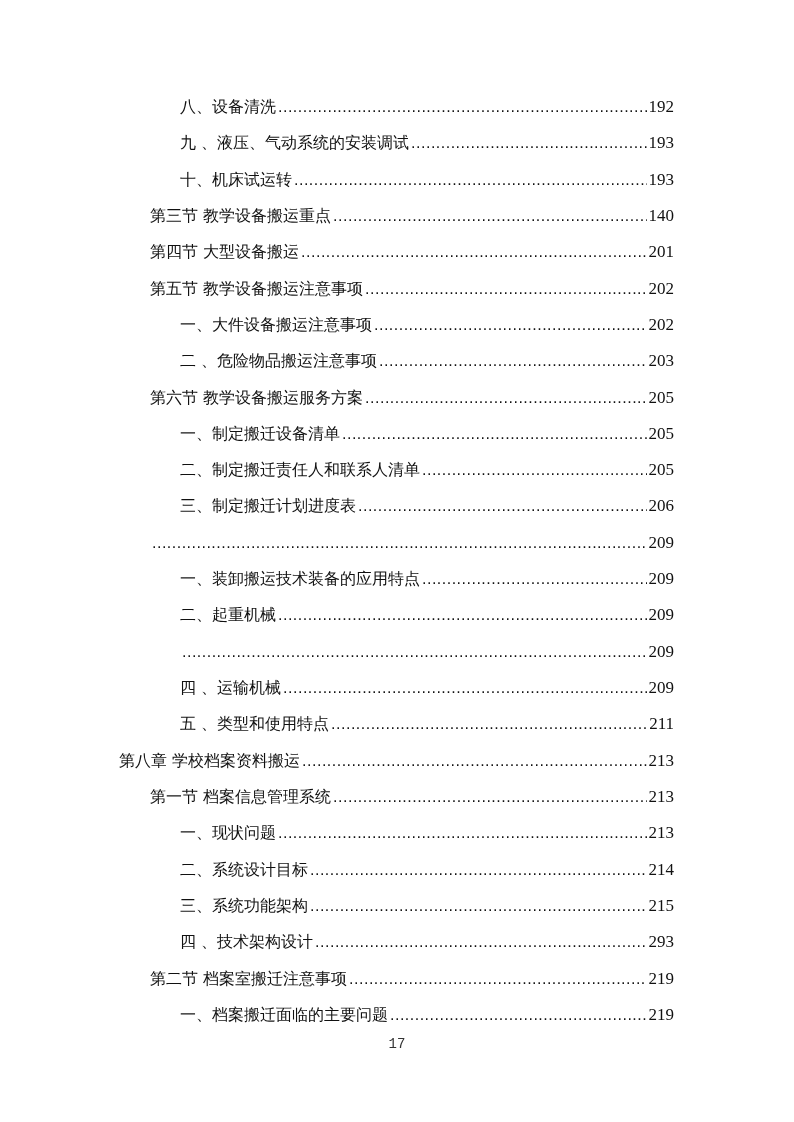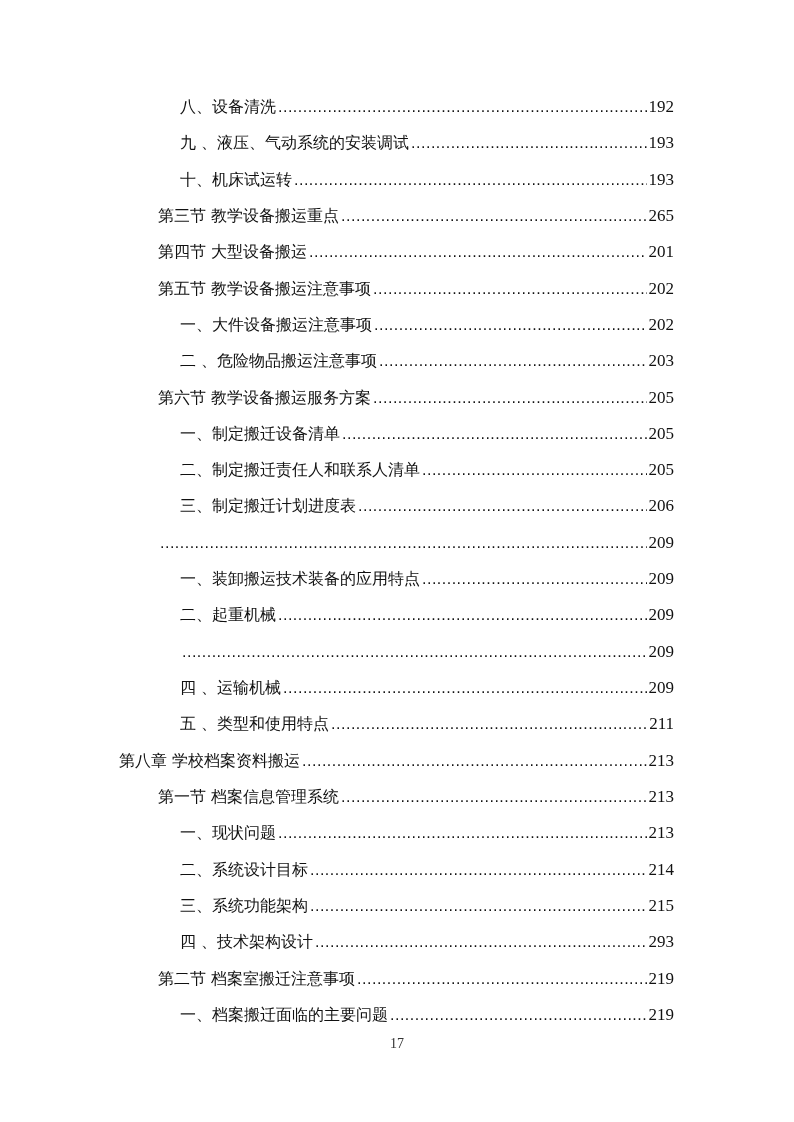--- a/index.html
+++ b/index.html
@@ -7,24 +7,24 @@
            font-family: "DejaVu Sans", "Liberation Sans", sans-serif; color: #111; }
     .toc { position: absolute; left: 0; top: 0; width: 794px; }
     .row { position: absolute; right: 120px; height: 24px; display: flex; align-items: baseline;
            font-size: 16px; line-height: 24px; }
     .row .label { white-space: nowrap; }
     .row .dots { flex: 1; overflow: hidden; white-space: nowrap; margin: 0 2px;
                  font-family: "Liberation Sans", sans-serif; letter-spacing: 0.5px; }
     .row .dots::after { content: "........................................................................................................................................................................................................"; }
     .row .page { font-family: Liberation Serif, serif; font-size: 17px; white-space: nowrap; }
     .lvl0 { left: 119px; }
-    .lvl1 { left: 158px; }
+    .lvl1 { left: 150px; }
     .lvl2 { left: 180px; }
     .page-number { position: absolute; top: 1036px; left: 0; width: 794px; text-align: center;
-                   font-family: Liberation Serif, serif; font-size: 14px; color: #333; }
+                   font-family: Liberation Mono, monospace; font-size: 14px; color: #333; }
   </style>
 </head>
 <body>
 
 <div class="toc">
   <div class="row lvl2" style="top:95px">
     <span class="label">八、设备清洗</span>
     <span class="dots"></span>
     <span class="page">192</span>
   </div>
@@ -34,21 +34,21 @@
     <span class="page">193</span>
   </div>
   <div class="row lvl2" style="top:168px">
     <span class="label">十、机床试运转</span>
     <span class="dots"></span>
     <span class="page">193</span>
   </div>
   <div class="row lvl1" style="top:204px">
     <span class="label">第三节 教学设备搬运重点</span>
     <span class="dots"></span>
-    <span class="page">265</span>
+    <span class="page">140</span>
   </div>
   <div class="row lvl1" style="top:240px">
     <span class="label">第四节 大型设备搬运</span>
     <span class="dots"></span>
     <span class="page">201</span>
   </div>
   <div class="row lvl1" style="top:277px">
     <span class="label">第五节 教学设备搬运注意事项</span>
     <span class="dots"></span>
     <span class="page">202</span>

